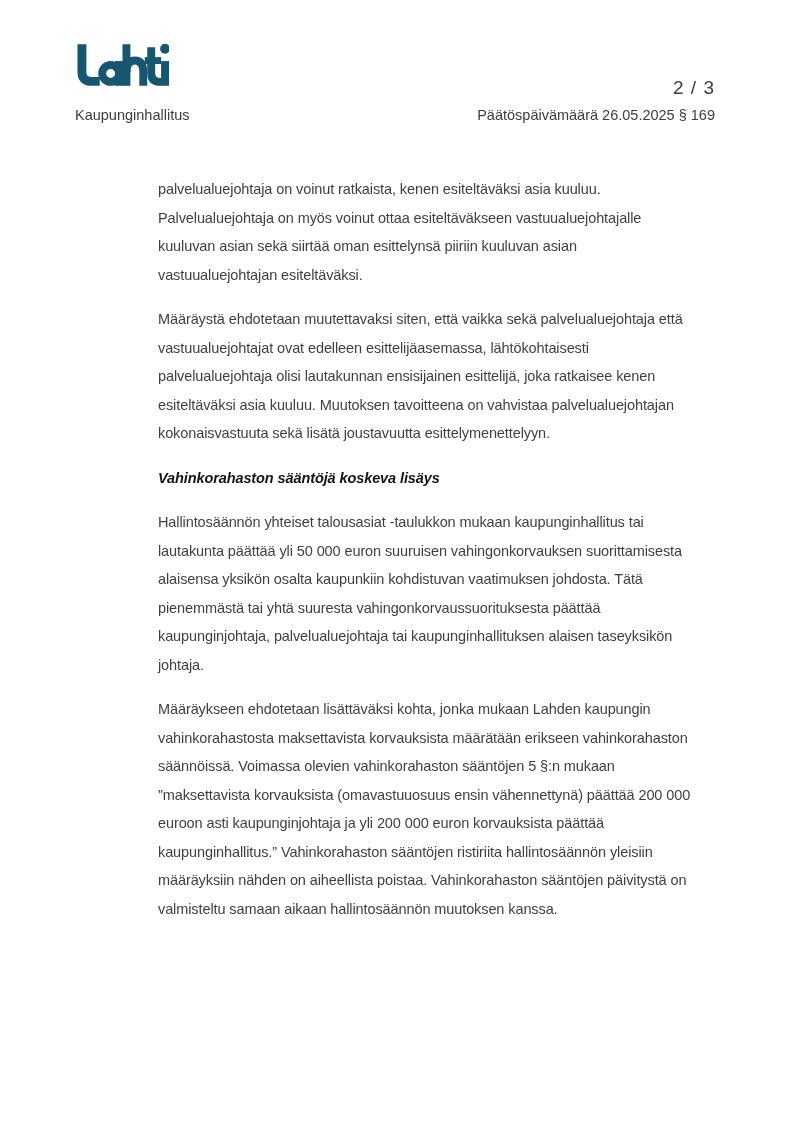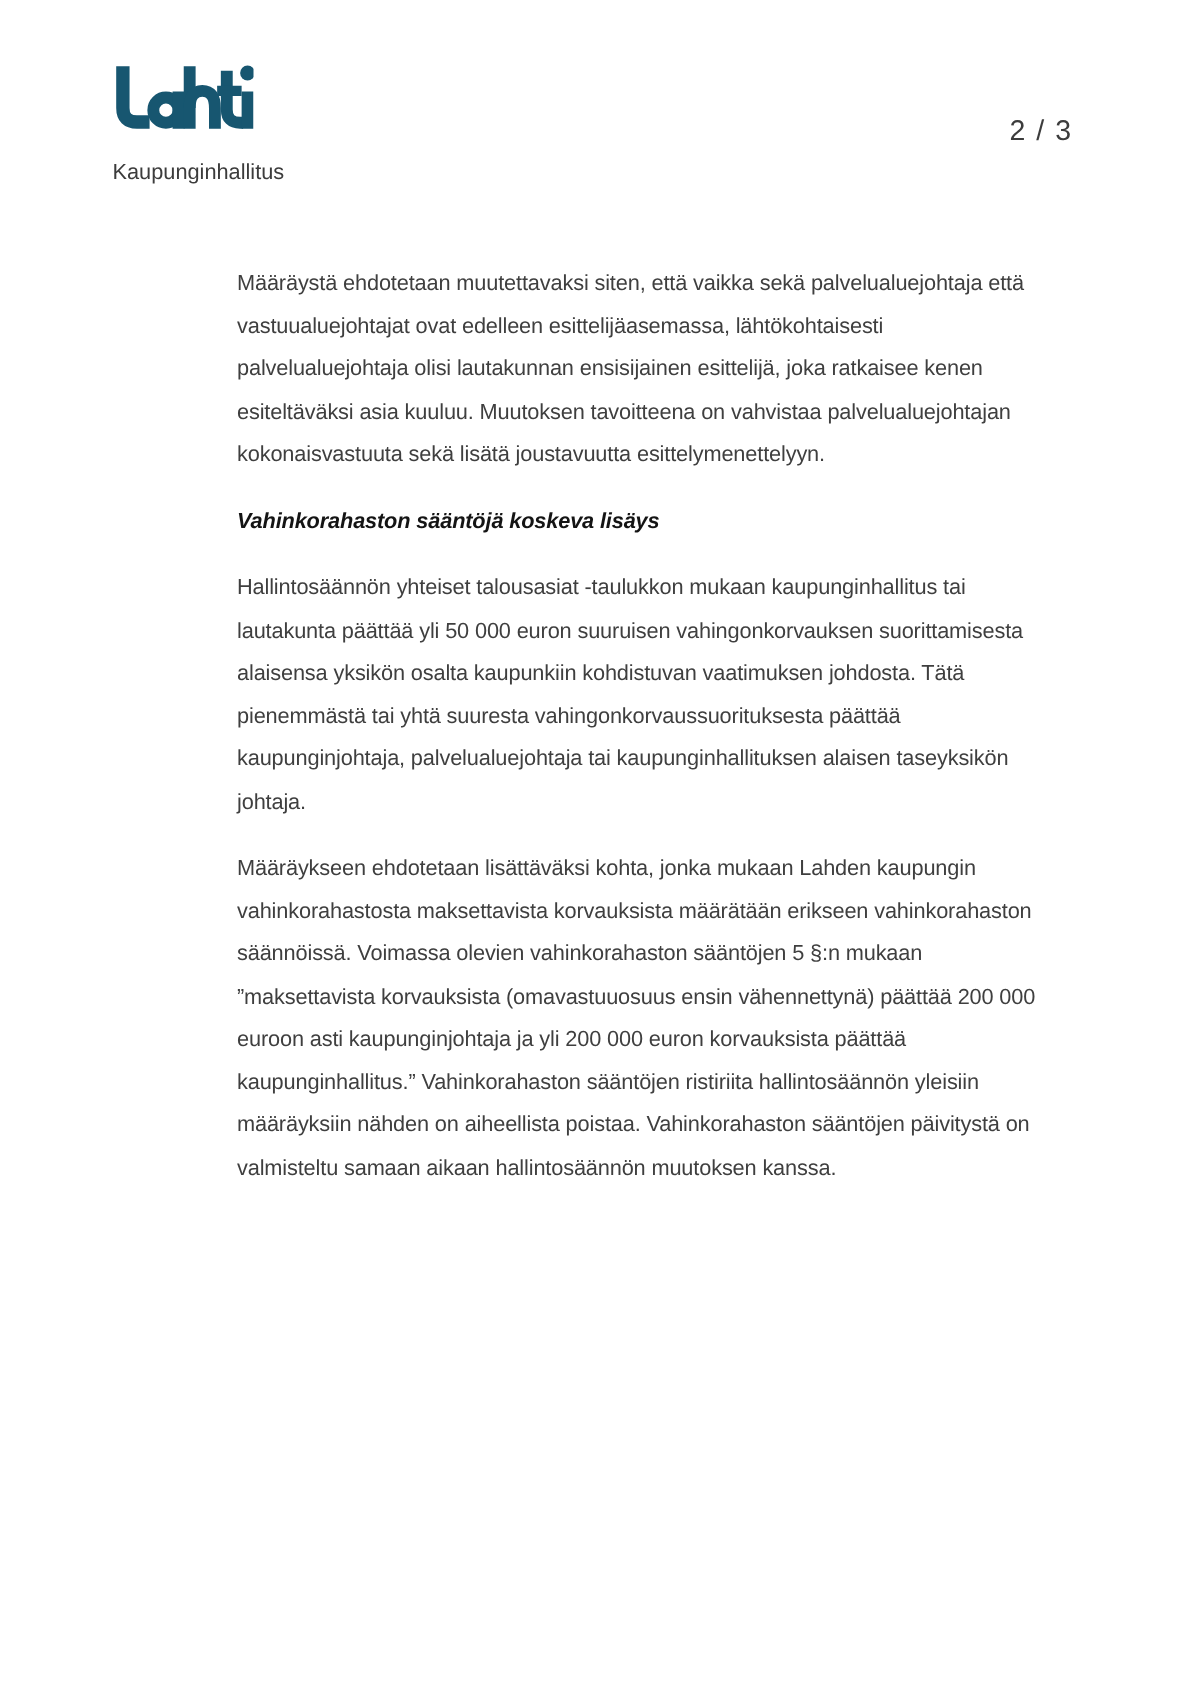--- a/index.html
+++ b/index.html
@@ -85,23 +85,28 @@
 
     <path d="M92,20 V45" stroke-width="8" stroke="#175670"></path>
   </g>
   <circle cx="92" cy="7.5" r="5" stroke="none" fill="#175670"></circle>
 </svg>
 
 <div class="page-num">2 / 3</div>
 
 <div class="header-row">
   <span>Kaupunginhallitus</span>
+  <span>Päätöspäivämäärä 26.05.2025 § 169</span>
 </div>
 
 <div class="content">
+  <p class="para">palvelualuejohtaja on voinut ratkaista, kenen esiteltäväksi asia kuuluu.
+Palvelualuejohtaja on myös voinut ottaa esiteltäväkseen vastuualuejohtajalle
+kuuluvan asian sekä siirtää oman esittelynsä piiriin kuuluvan asian
+vastuualuejohtajan esiteltäväksi.</p>
   <p class="para">Määräystä ehdotetaan muutettavaksi siten, että vaikka sekä palvelualuejohtaja että
 vastuualuejohtajat ovat edelleen esittelijäasemassa, lähtökohtaisesti
 palvelualuejohtaja olisi lautakunnan ensisijainen esittelijä, joka ratkaisee kenen
 esiteltäväksi asia kuuluu. Muutoksen tavoitteena on vahvistaa palvelualuejohtajan
 kokonaisvastuuta sekä lisätä joustavuutta esittelymenettelyyn.</p>
   <div class="doc-heading">Vahinkorahaston sääntöjä koskeva lisäys</div>
   <p class="para">Hallintosäännön yhteiset talousasiat -taulukkon mukaan kaupunginhallitus tai
 lautakunta päättää yli 50 000 euron suuruisen vahingonkorvauksen suorittamisesta
 alaisensa yksikön osalta kaupunkiin kohdistuvan vaatimuksen johdosta. Tätä
 pienemmästä tai yhtä suuresta vahingonkorvaussuorituksesta päättää

